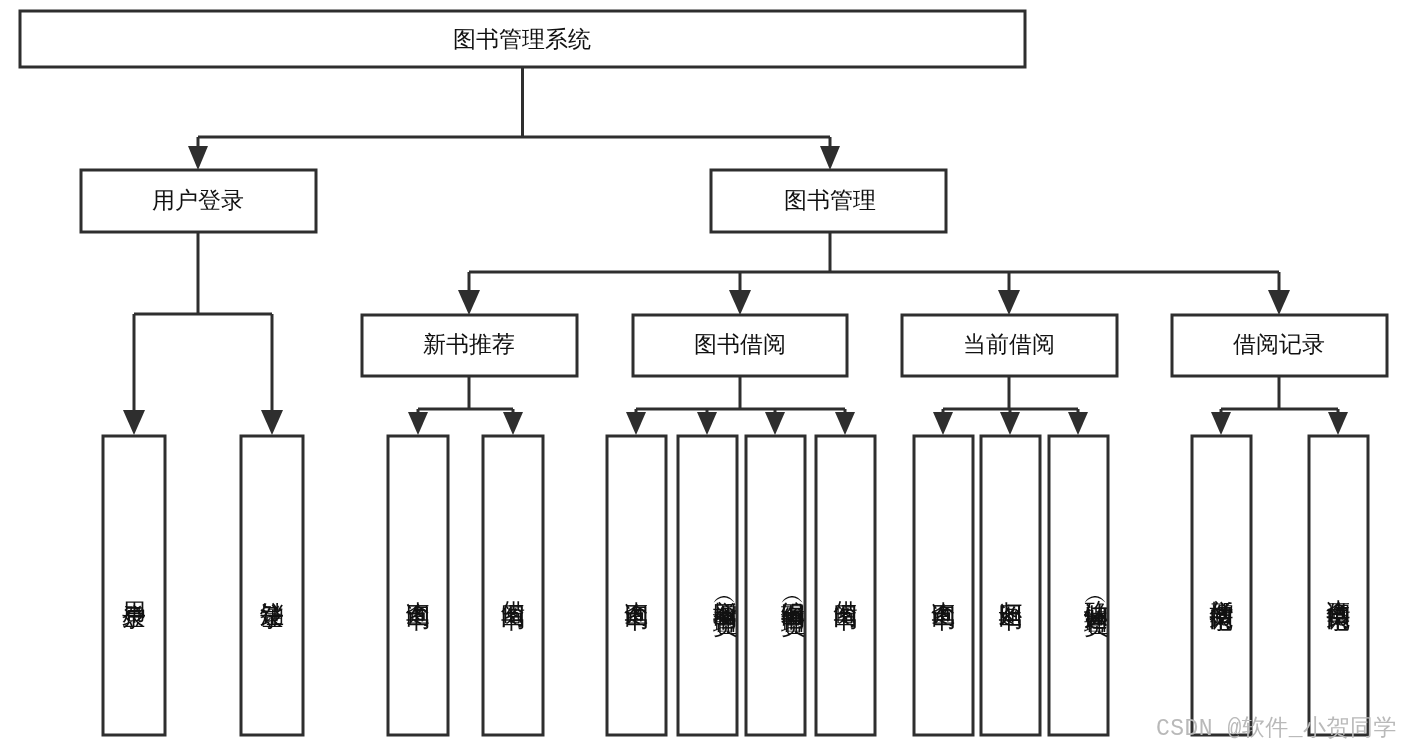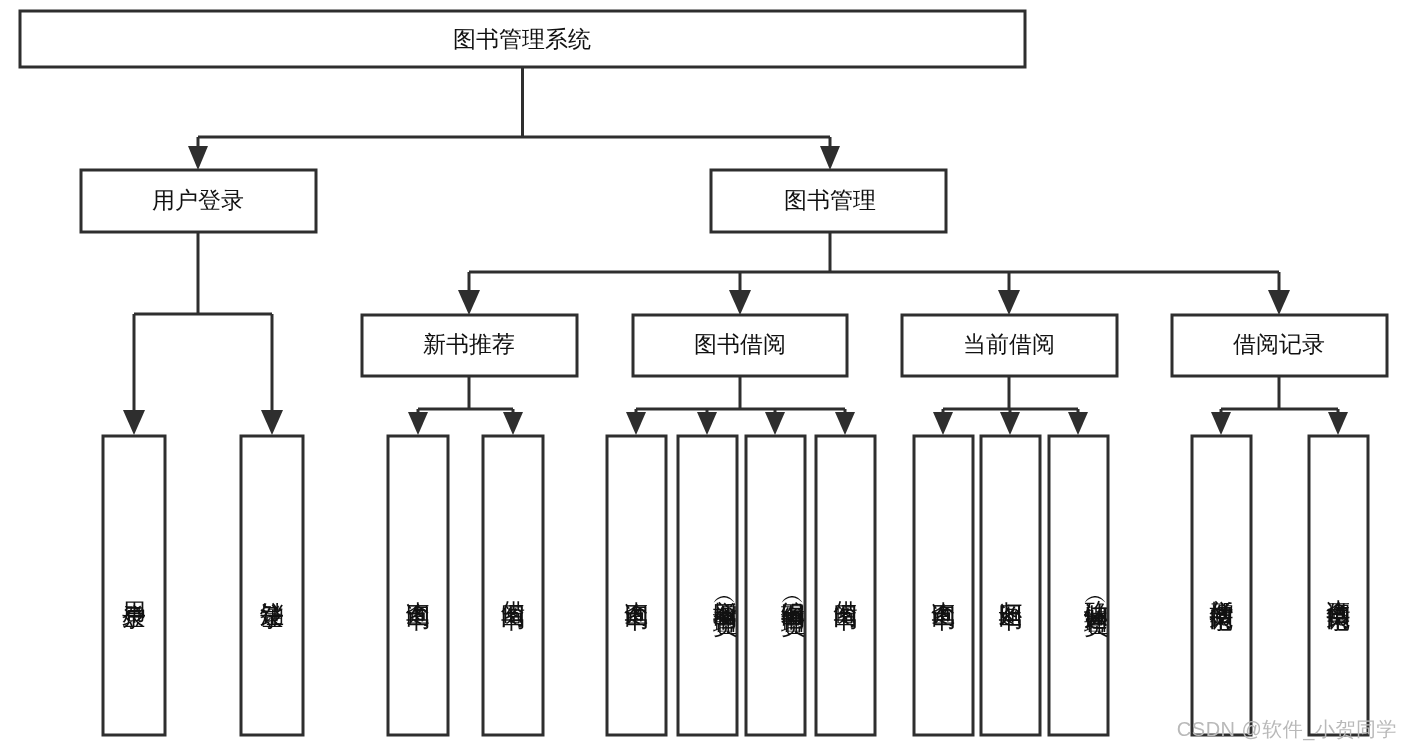--- a/index.html
+++ b/index.html
@@ -69,22 +69,22 @@
     justify-content: center;
     pointer-events: none;
   }
   .leaf-label.centered {
     align-items: center;
   }
   .watermark {
     position: absolute;
     right: 8px;
     bottom: 4px;
-    font-family: Liberation Sans, sans-serif;
-    font-size: 20px;
+    font-family: Liberation Mono, monospace;
+    font-size: 23px;
     color: #b9b9b9;
     white-space: nowrap;
     letter-spacing: 0.5px;
   }
 </style>
 </head>
 <body>
 
 <div id="diagram-root">
 

